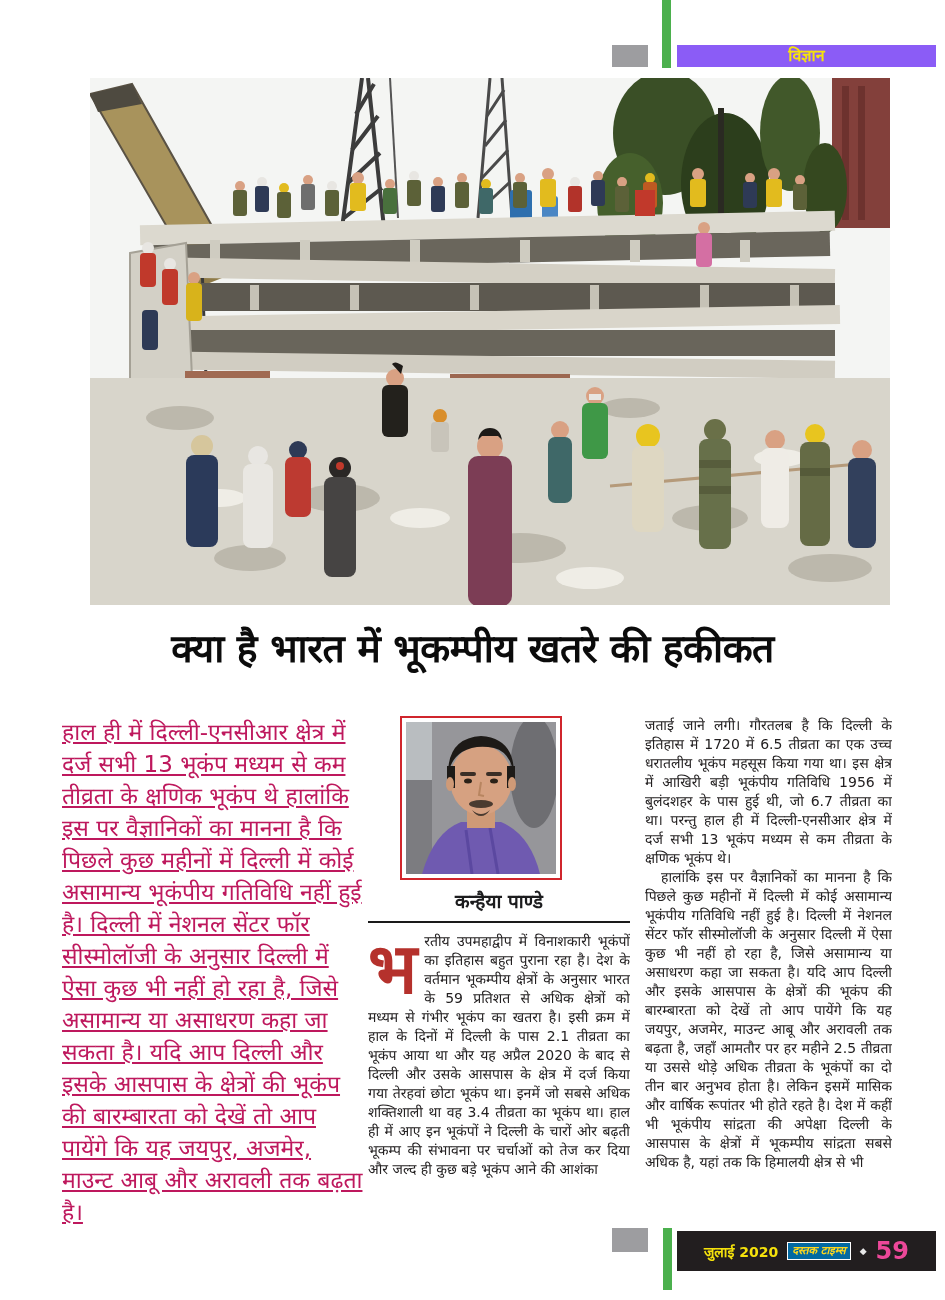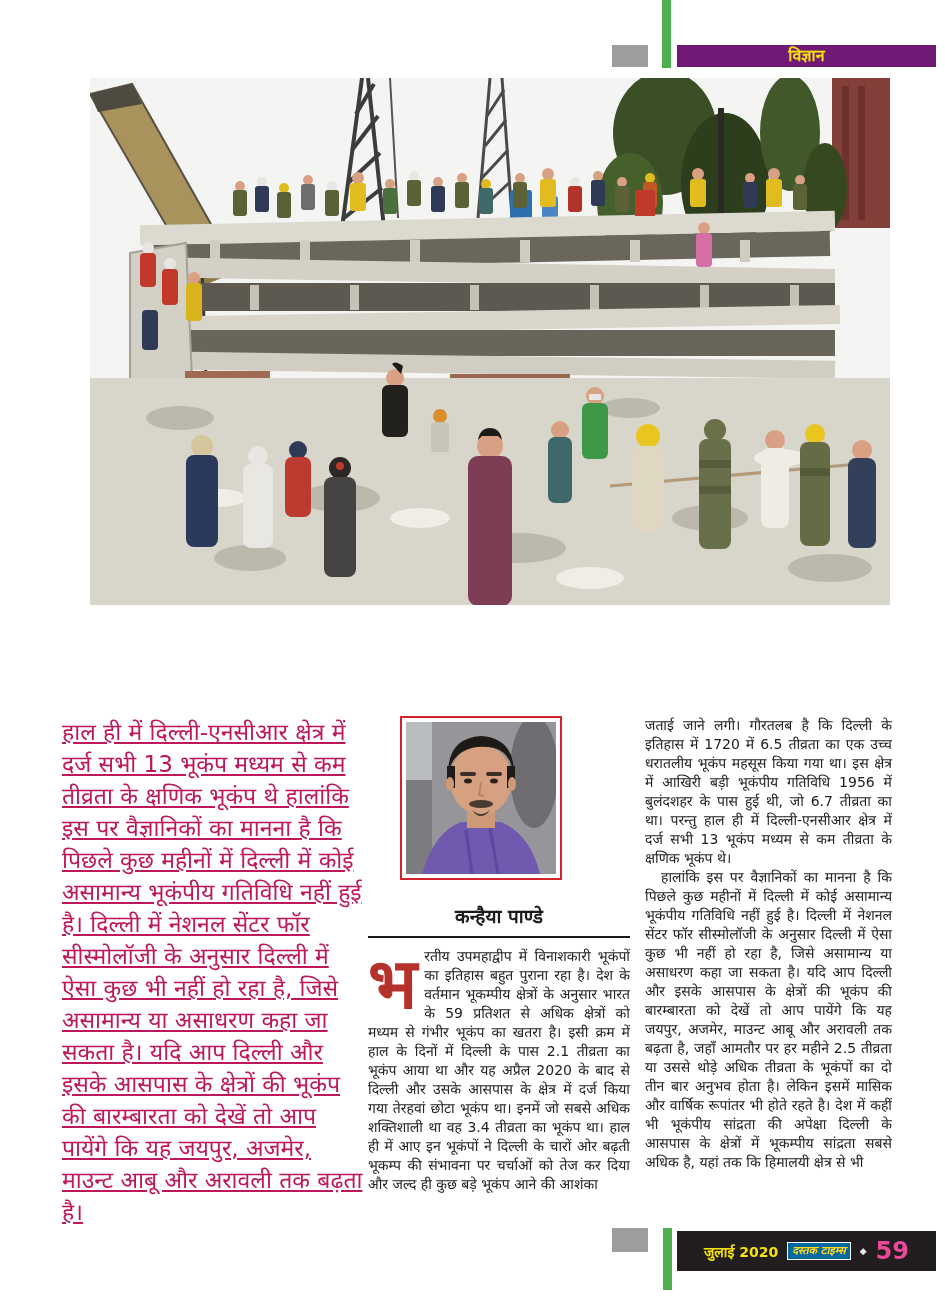--- a/index.html
+++ b/index.html
@@ -3,21 +3,21 @@
 <meta charset="utf-8">
 <style>
   * { margin:0; padding:0; box-sizing:border-box; }
   html,body { background:#ffffff; }
   body { font-family:"DejaVu Sans", sans-serif; }
   .page { position:relative; width:945px; height:1300px; background:#ffffff; overflow:hidden; }
 
   
   .hdr-gray  { position:absolute; left:612px; top:45px;  width:36px;  height:22px; background:#9d9da0; }
   .hdr-green { position:absolute; left:662px; top:0;     width:9px;   height:68px; background:#4bb04d; }
-  .hdr-bar   { position:absolute; left:677px; top:45px;  width:259px; height:22px; background:#701a75;
+  .hdr-bar   { position:absolute; left:677px; top:45px;  width:259px; height:22px; background:#8b5cf6;
                display:flex; align-items:center; justify-content:center; }
   .hdr-bar span { color:#f5e20c; font-size:16px; font-weight:bold; line-height:1; }
 
   
   .main-photo { position:absolute; left:90px; top:78px; width:800px; height:527px; overflow:hidden; background:#eef0ee; }
   .main-photo svg { display:block; width:100%; height:100%; }
 
   
   .headline { position:absolute; left:0; top:620px; width:945px; text-align:center;
               font-size:39px; font-weight:bold; color:#0b0b0b; white-space:nowrap; letter-spacing:-0.5px; }
@@ -27,21 +27,21 @@
           font-size:23px; line-height:32px; color:#be185d;text-decoration:underline; }
   .col2 { position:absolute; left:368px; top:716px; width:262px; }
   .col3 { position:absolute; left:645px; top:716px; width:247px; height:506px; overflow:hidden;
           font-size:14px; line-height:19px; color:#232021; text-align:justify; }
   .col3 p + p { text-indent:16px; }
 
   
   .author-frame { width:162px; height:164px; margin-left:32px; border:2px solid #d0252c;
                   background:#ffffff; padding:4px; }
   .author-frame svg { display:block; width:100%; height:100%; }
-  .author-name { margin-top:23px; text-align:center; font-size:19px; font-weight:bold; color:#1c1c1e; }
+  .author-name { margin-top:8px; text-align:center; font-size:19px; font-weight:bold; color:#1c1c1e; }
   .caption-rule { margin-top:7px; border:0; border-top:2px solid #1a1a1a; width:100%; }
 
   .col2-text { margin-top:9px; height:318px; overflow:hidden;
                font-size:14px; line-height:19px; color:#232021; text-align:justify; }
   .dropcap { float:left; font-size:70px; line-height:66px; font-weight:bold; color:#b5312c;
              margin:4px 7px 0 0; }
 
   
   .ftr-gray  { position:absolute; left:612px; top:1228px; width:36px; height:24px; background:#9d9da0; }
   .ftr-green { position:absolute; left:663px; top:1228px; width:9px;  height:62px; background:#4bb04d; }
@@ -315,20 +315,21 @@
           <rect x="-15" y="8" width="30" height="104" rx="8" fill="#656b45"></rect>
           <rect x="-15" y="34" width="30" height="8" fill="#555a39"></rect>
         </g>
       <g transform="translate(772,372)">
           <circle r="10" fill="#d9a183"></circle>
           <rect x="-14" y="8" width="28" height="90" rx="8" fill="#32405c"></rect>
         </g>
     </svg>
   </figure>
 
+  <h1 class="headline">क्या है भारत में भूकम्पीय खतरे की हकीकत</h1>
 
   <div class="col1">
     <p>हाल ही में दिल्ली-एनसीआर क्षेत्र में दर्ज सभी 13 भूकंप मध्यम से कम तीव्रता के क्षणिक भूकंप थे हालांकि इस पर वैज्ञानिकों का मानना है कि पिछले कुछ महीनों में दिल्ली में कोई असामान्य भूकंपीय गतिविधि नहीं हुई है। दिल्ली में नेशनल सेंटर फॉर सीस्मोलॉजी के अनुसार दिल्ली में ऐसा कुछ भी नहीं हो रहा है, जिसे असामान्य या असाधरण कहा जा सकता है। यदि आप दिल्ली और इसके आसपास के क्षेत्रों की भूकंप की बारम्बारता को देखें तो आप पायेंगे कि यह जयपुर, अजमेर, माउन्ट आबू और अरावली तक बढ़ता है।</p>
   </div>
 
   <div class="col2">
     <div class="author-frame">
       <svg viewBox="0 0 150 152" preserveAspectRatio="none">
         <rect width="150" height="152" fill="#96969a"></rect>
         <rect x="0" y="0" width="26" height="152" fill="#7c7c80"></rect>

